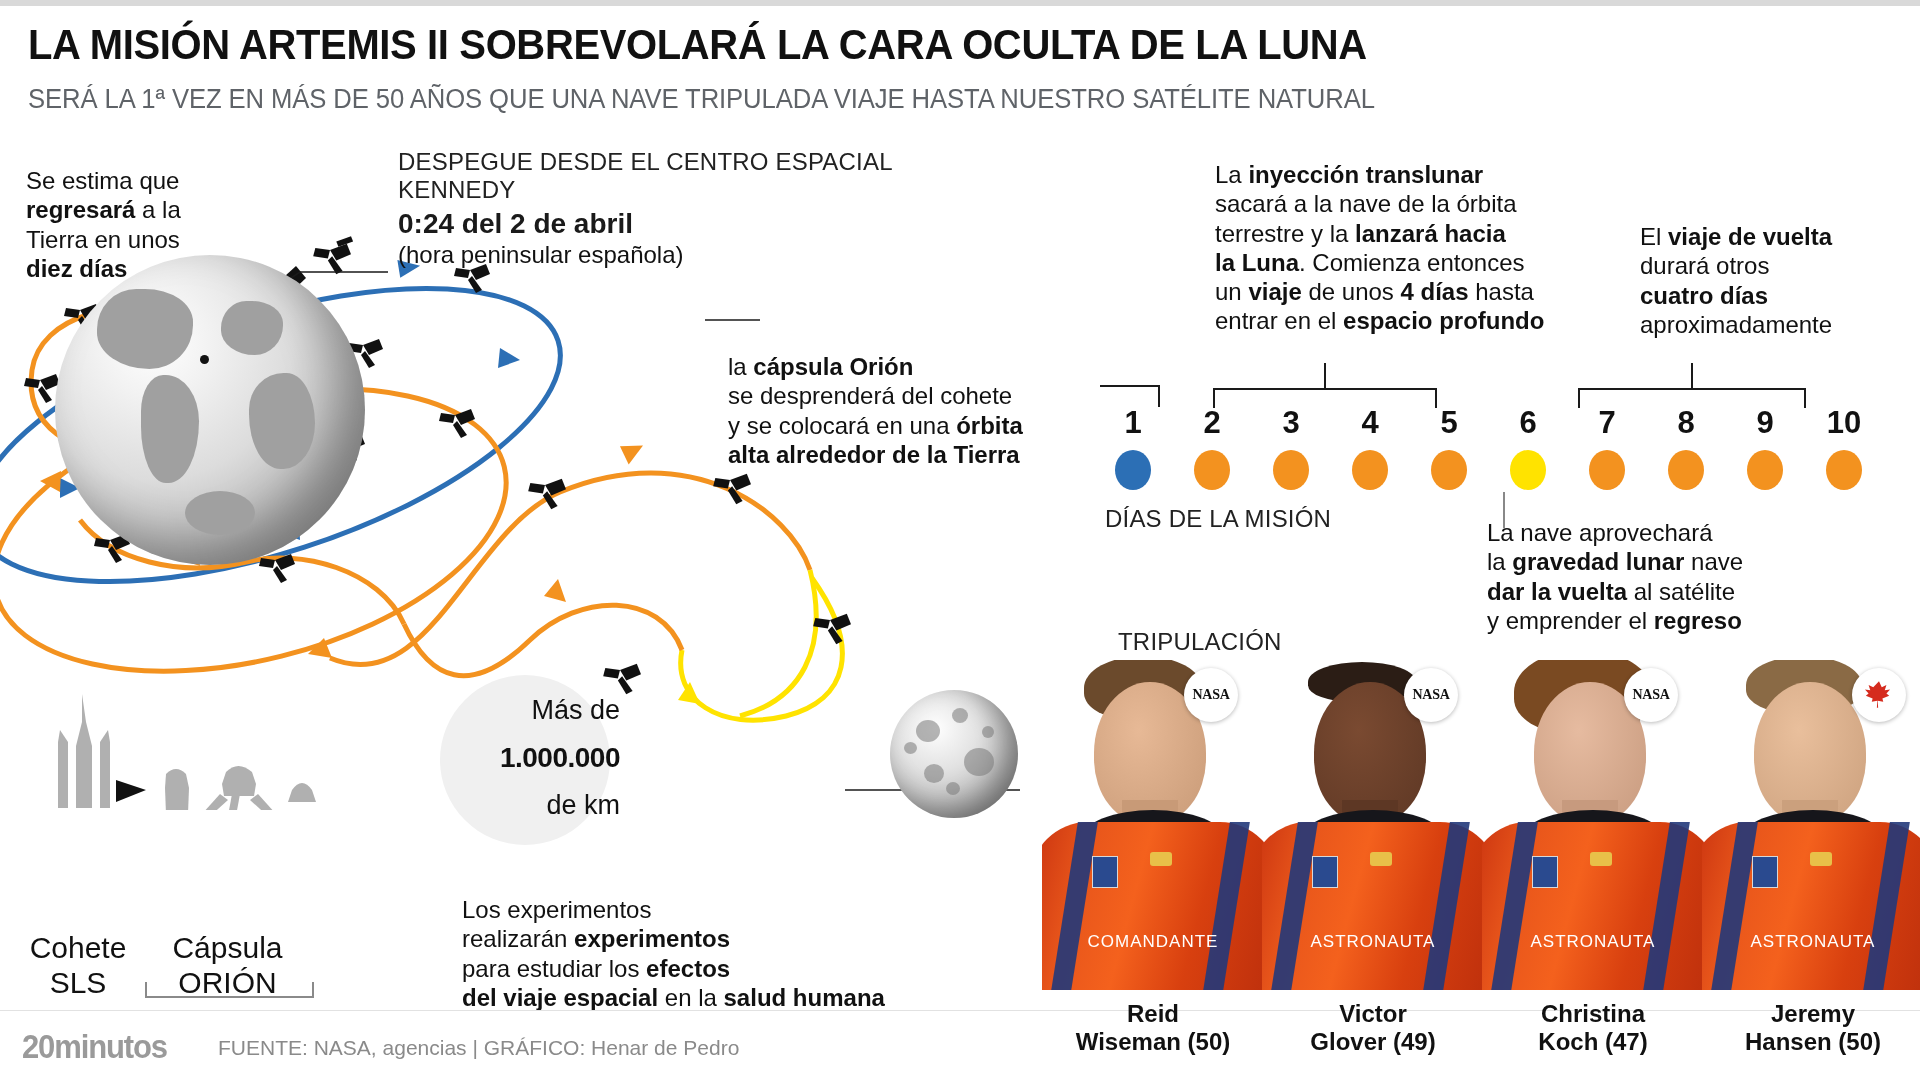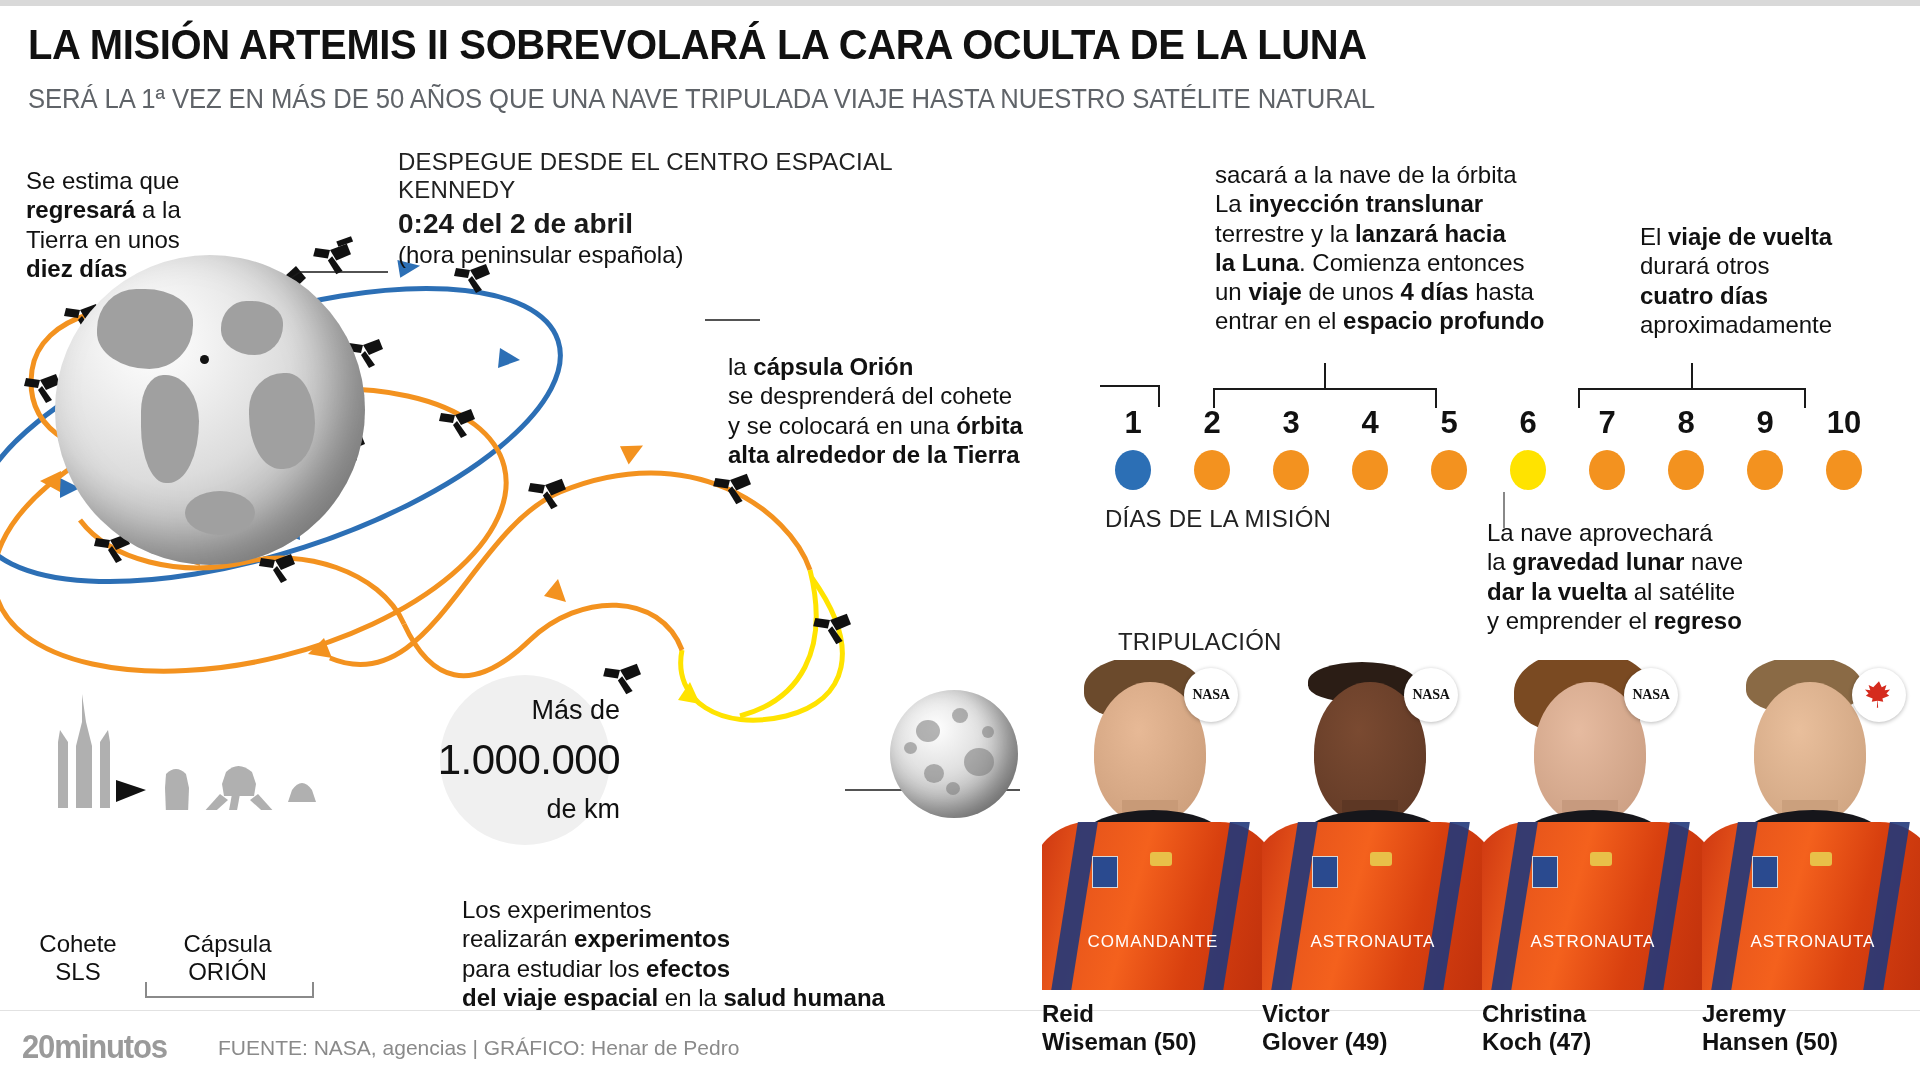--- a/index.html
+++ b/index.html
@@ -44,23 +44,23 @@
     box-shadow:inset -12px -10px 26px rgba(0,0,0,.35);
   }
   .crater{position:absolute;border-radius:50%;background:rgba(120,120,120,.55);}
 
   
   #kmbubble{
     left:440px;top:675px;width:170px;height:170px;border-radius:50%;background:#f0f0f0;
   }
   #kmtext{left:430px;top:695px;width:190px;text-align:right;}
   #kmtext .l1{font-size:27px;color:#111;}
-  #kmtext .l2{font-size:42px;font-weight:normal;color:#111;letter-spacing:-0.5px;margin:10px 0;}
+  #kmtext .l2{font-size:28px;font-weight:bold;color:#111;letter-spacing:-0.5px;margin:16px 0;}
   #kmtext .l3{font-size:27px;color:#111;}
-  .legendlabel{font-size:24px;text-align:center;color:#111;line-height:1.18;}
+  .legendlabel{font-size:30px;text-align:center;color:#111;line-height:1.18;}
 
   
   #daynums{left:1105px;top:405px;width:730px;height:40px;}
   .daynum{position:absolute;top:0;width:56px;text-align:center;font-size:31px;font-weight:bold;color:#111;}
   #daydots{left:1105px;top:450px;width:730px;height:46px;}
   .daydot{position:absolute;top:0;width:36px;height:40px;border-radius:50%;}
 
   .bracket{position:absolute;border:solid #1a1a1a;border-width:2px 2px 0 2px;}
   .tick{position:absolute;width:2px;background:#1a1a1a;}
   #crewphotos{left:1042px;top:660px;width:878px;height:330px;overflow:hidden;}
@@ -71,21 +71,21 @@
   .collar{position:absolute;left:40px;top:150px;width:142px;height:56px;background:#16161b;border-radius:50%;}
   .stripe{position:absolute;width:20px;height:175px;background:#22397a;transform:skewX(-9deg);opacity:.9;}
   .head{position:absolute;width:112px;height:142px;border-radius:50% 50% 46% 46%;}
   .hair{position:absolute;border-radius:50% 50% 42% 42%;}
   .patch{position:absolute;width:24px;height:30px;background:#2a4a8f;border:1px solid #d8d8d8;}
   .rolelabel{position:absolute;bottom:38px;width:222px;text-align:center;
              font-size:17px;color:#ffffff;letter-spacing:1px;}
   .badge{position:absolute;width:54px;height:54px;border-radius:50%;background:#ffffff;
          box-shadow:0 1px 4px rgba(0,0,0,.28);display:flex;align-items:center;justify-content:center;}
   .badge .nasatxt{font-size:14px;font-weight:bold;color:#111;letter-spacing:-0.3px;font-family:"Liberation Serif",serif;}
-  .crewname{position:absolute;top:1000px;width:222px;font-size:24px;
+  .crewname{position:absolute;top:1000px;width:222px;text-align:center;font-size:24px;
             font-weight:bold;line-height:1.18;color:#111;}
 
   
   #footerline{left:0;top:1010px;width:1920px;height:1px;background:#e2e2e2;}
   #logo{left:22px;top:1028px;font-size:33px;font-weight:bold;color:#9a9a9a;letter-spacing:-1.2px;
         transform:scaleX(0.94);transform-origin:left center;}
   #source{left:218px;top:1036px;font-size:21px;color:#8a8a8a;}
 </style>
 </head>
 <body>
@@ -285,22 +285,22 @@
 </div>
 
 <div class="abs txt" style="left:728px;top:352px;width:380px;">
   <div><span>la </span><b>cápsula Orión</b></div>
   <div><span>se desprenderá del cohete</span></div>
   <div><span>y se colocará en una </span><b>órbita</b></div>
   <div><b>alta alrededor de la Tierra</b></div>
 </div>
 
 <div class="abs txt" style="left:1215px;top:160px;width:400px;">
+  <div><span>La </span><b>inyección translunar</b></div>
   <div><span>sacará a la nave de la órbita</span></div>
-  <div><span>La </span><b>inyección translunar</b></div>
   <div><span>terrestre y la </span><b>lanzará hacia</b></div>
   <div><b>la Luna</b><span>. Comienza entonces</span></div>
   <div><span>un </span><b>viaje</b><span> de unos </span><b>4 días</b><span> hasta</span></div>
   <div><span>entrar en el </span><b>espacio profundo</b></div>
 </div>
 
 <div class="abs txt" style="left:1640px;top:222px;width:270px;">
   <div><span>El </span><b>viaje de vuelta</b></div>
   <div><span>durará otros</span></div>
   <div><b>cuatro días</b></div>

